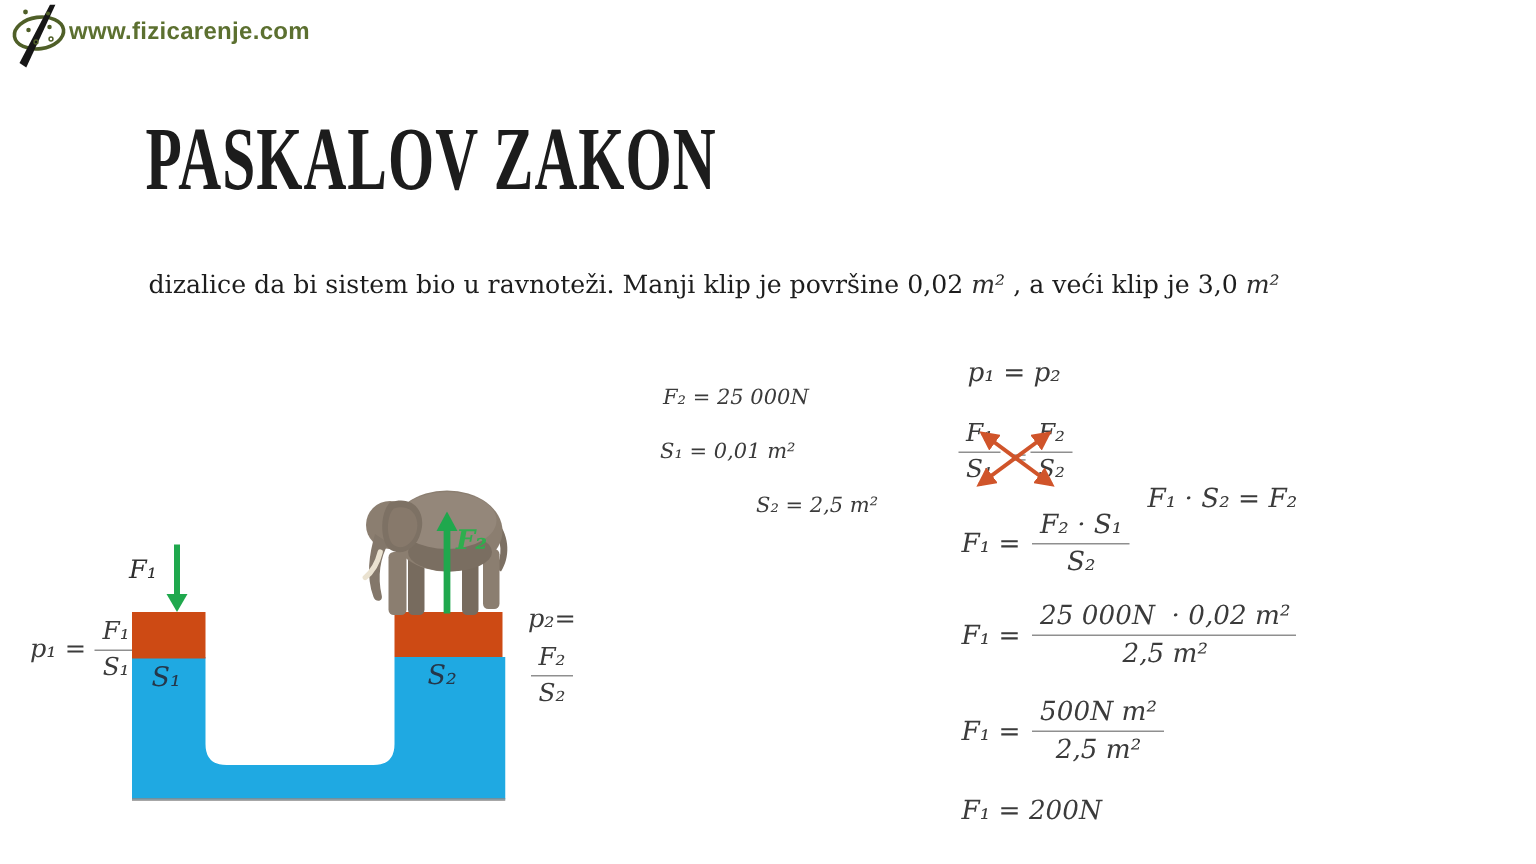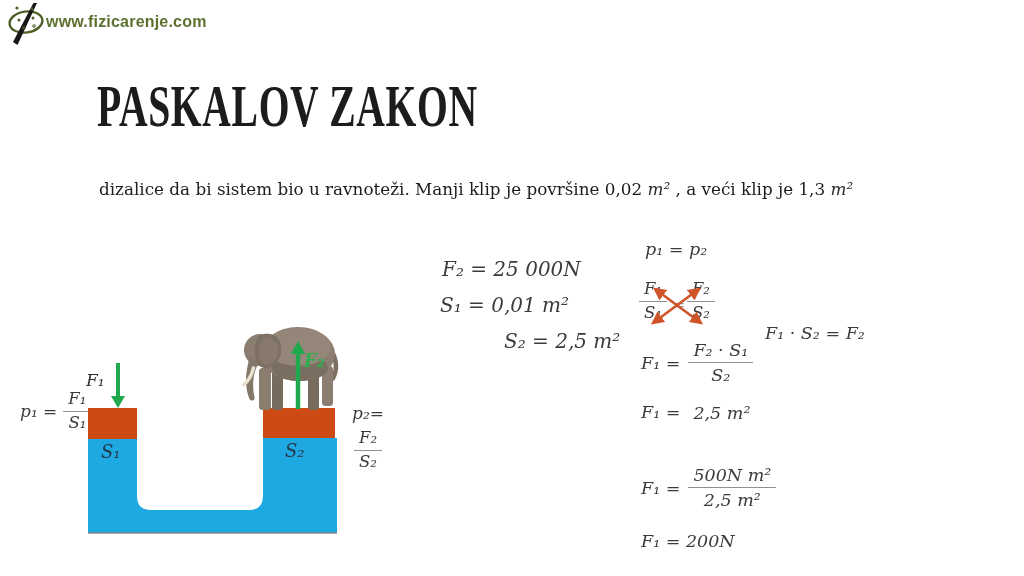--- a/index.html
+++ b/index.html
@@ -21,21 +21,21 @@
   .problem .pline{display:block;white-space:pre;}
   .math-inline{font-style:italic;color:#2d2d2d;}
 
   
   .math{font-family:"DejaVu Serif",serif;font-style:italic;color:#3b3b3b;white-space:pre;}
   .eq-row{position:absolute;display:flex;align-items:center;gap:8px;font-size:17.5px;text-align:center;}
   .frac{display:inline-flex;flex-direction:column;align-items:center;line-height:1.15;}
   .frac .num{padding:0 5px 2px;border-bottom:1.4px solid #8f8f8f;}
   .frac .den{padding:2px 5px 0;}
 
-  .given-row{position:absolute;font-size:20px;}
+  .given-row{position:absolute;font-size:14px;}
 
   
   .cross-block{position:absolute;left:639px;top:277px;width:76px;height:58px;}
   .cross-block .frac{position:absolute;font-size:16.5px;}
   .cross-block .fl{left:0;top:3px;}
   .cross-block .fr{right:0;top:3px;}
   .cross-block .ceq{position:absolute;left:33px;top:18px;color:#a0a0a0;font-size:16px;}
   .cross-block svg{position:absolute;left:0;top:0;z-index:2;}
 
   
@@ -62,28 +62,28 @@
     <circle cx="13" cy="17" r="1.5" fill="#4f5f28"></circle>
     <circle cx="27" cy="15" r="1.5" fill="#4f5f28"></circle>
     <circle cx="18" cy="25" r="1.3" fill="none" stroke="#4f5f28" stroke-width="1"></circle>
     <circle cx="28" cy="23" r="1.3" fill="none" stroke="#4f5f28" stroke-width="1"></circle>
   </svg>
   <div class="site-url">www.fizicarenje.com</div>
 
   <div class="page-title">PASKALOV ZAKON</div>
 
   <div class="problem">
-    <span class="pline"><span>dizalice da bi sistem bio u ravnoteži. Manji klip je površine 0,02 </span><i class="math-inline">m²</i><span> , a veći klip je 1,3 </span><i class="math-inline">m²</i></span>
+    <span class="pline"><span>dizalice da bi sistem bio u ravnoteži. Manji klip je površine 0,02 </span><i class="math-inline">m²</i><span> , a veći klip je 3,0 </span><i class="math-inline">m²</i></span>
   </div>
 
   <div class="given-row math" style="left:442px;top:257px;">F₂ = 25 000N</div>
   <div class="given-row math" style="left:440px;top:293px;">S₁ = 0,01 m²</div>
   <div class="given-row math" style="left:466px;top:329px;margin-left:38px;">S₂ = 2,5 m²</div>
 
-  <div class="p-group" style="left:20px;top:381px;height:60px;">
+  <div class="p-group" style="left:20px;top:403px;height:60px;">
     <span class="math">p₁ =</span>
     <span class="frac math">
       <span class="num">F₁</span>
       <span class="den">S₁</span>
     </span>
   </div>
 
   <svg style="position:absolute;left:88px;top:438px;" width="249" height="97" viewBox="0 0 249 97">
     <path d="M0 0 H49 V58 Q49 72 63 72 H161 Q175 72 175 58 V0 H249 V95 H0 Z" fill="#1fa9e2"></path>
     <rect x="0" y="94" width="249" height="2" fill="#8a8a8a" opacity="0.75"></rect>
@@ -160,20 +160,21 @@
     <span class="math">F₁ =</span>
     <span class="frac math">
       <span class="num">F₂ · S₁</span>
       <span class="den">S₂</span>
     </span>
   </div>
 
   <div class="eq-row" style="left:641px;top:401px;">
     <span class="math">F₁ =</span>
     <span class="frac math">
+      <span class="num">25 000N  · 0,02 m²</span>
       <span class="den">2,5 m²</span>
     </span>
   </div>
 
   <div class="eq-row" style="left:641px;top:465px;">
     <span class="math">F₁ =</span>
     <span class="frac math">
       <span class="num">500N m²</span>
       <span class="den">2,5 m²</span>
     </span>

